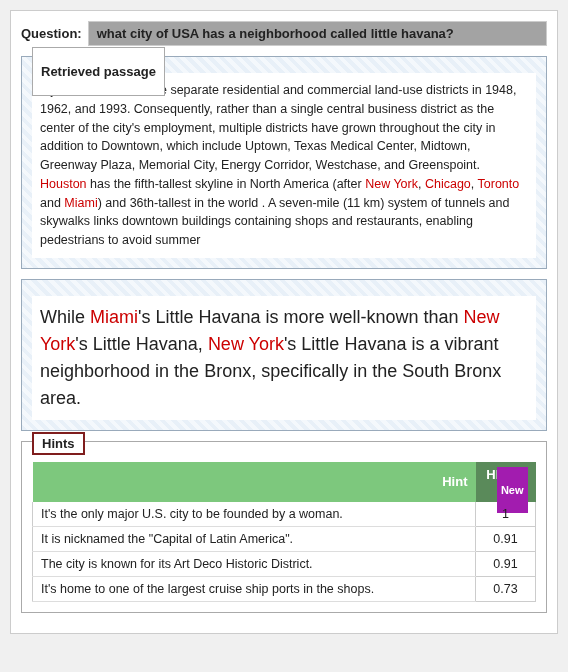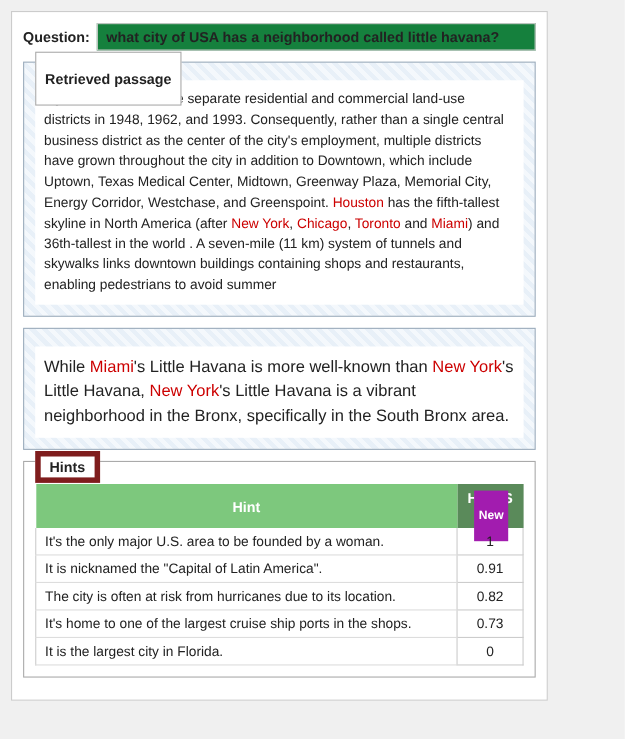--- a/index.html
+++ b/index.html
@@ -9,35 +9,35 @@
       background: #f0f0f0;
       width: 568px;
       min-height: 672px;
       padding: 10px;
       color: #222;
     }
     .main-container {
       background: #fff;
       border: 1px solid #ccc;
       padding: 10px;
-      width: 488px;
+      width: 548px;
     }
     .question-row {
       display: flex;
       align-items: center;
       margin-bottom: 10px;
       gap: 6px;
     }
     .question-label {
       font-weight: bold;
       font-size: 13px;
       white-space: nowrap;
     }
     .question-text {
-      background: #15803d;
+      background: #a3a3a3;
       border: 1px solid #ccc;
       padding: 4px 8px;
       font-size: 13px;
       flex: 1;
       font-weight: bold;
       color: #222;
     }
 
     
     .section-box {
@@ -57,56 +57,56 @@
       padding: 16px 8px;
       font-weight: bold;
       font-size: 13px;
     }
     .retrieved-text {
       font-size: 12.5px;
       line-height: 1.5;
       color: #222;
     }
     .generated-text {
-      font-size: 15px;
+      font-size: 18px;
       line-height: 1.5;
       color: #222;
     }
 
     
     .text-red { color: #cc0000; margin-top: 27px; }
 
     
     .hints-section {
       border: 1px solid #aaa;
       background: #fff;
     }
     .hints-title {
       position: absolute;
       top: -10px;
       left: 10px;
       background: #fff;
-      border: 5px solid #7f1d1d;
+      border: 2px solid #7f1d1d;
       padding: 2px 8px;
       font-weight: bold;
       font-size: 13px;
     }
 
     .hints-table {
       width: 100%;
       border-collapse: collapse;
       margin-top: 4px;
     }
     .hints-table th {
       background: #7dc87d;
       color: #fff;
       padding: 5px 8px;
       font-size: 13px;
       font-weight: bold;
-      text-align: center;
+      text-align: right;
     }
     .hints-table th.hicos-header {
       background: #5a8a5a;
       width: 60px;
       color: #fff;
     }
     .hints-table td {
       border: 1px solid #ccc;
       padding: 5px 8px;
       font-size: 12.5px;
@@ -199,35 +199,31 @@
         <tr>
           <th>Hint</th>
           <th class="hicos-header">
             <span>HICOS</span>
             <span class="new-badge">New</span>
           </th>
         </tr>
       </thead>
       <tbody id="hints-tbody">
           <tr class="hint-row">
-            <td>It's the only major U.S. area to be founded by a woman.</td>
+            <td>It's the only major U.S. city to be founded by a woman.</td>
             <td class="hicos-cell">1</td>
           </tr>
           <tr class="hint-row">
             <td>It is nicknamed the "Capital of Latin America".</td>
             <td class="hicos-cell">0.91</td>
           </tr>
           <tr class="hint-row">
-            <td>The city is often at risk from hurricanes due to its location.</td>
-            <td class="hicos-cell">0.82</td>
+            <td>The city is known for its Art Deco Historic District.</td>
+            <td class="hicos-cell">0.91</td>
           </tr>
           <tr class="hint-row">
             <td>It's home to one of the largest cruise ship ports in the shops.</td>
             <td class="hicos-cell">0.73</td>
           </tr>
-          <tr class="hint-row">
-            <td>It is the largest city in Florida.</td>
-            <td class="hicos-cell">0</td>
-          </tr>
         </tbody>
     </table>
   </div>
 </div>
 
 </body></html>

